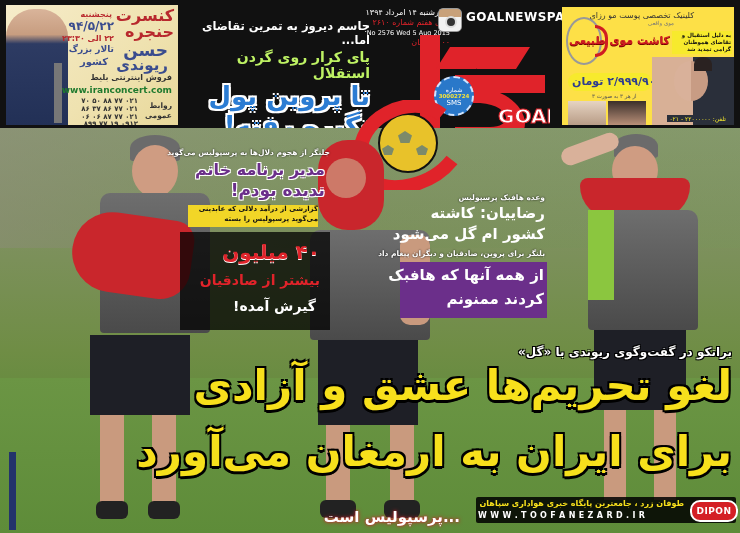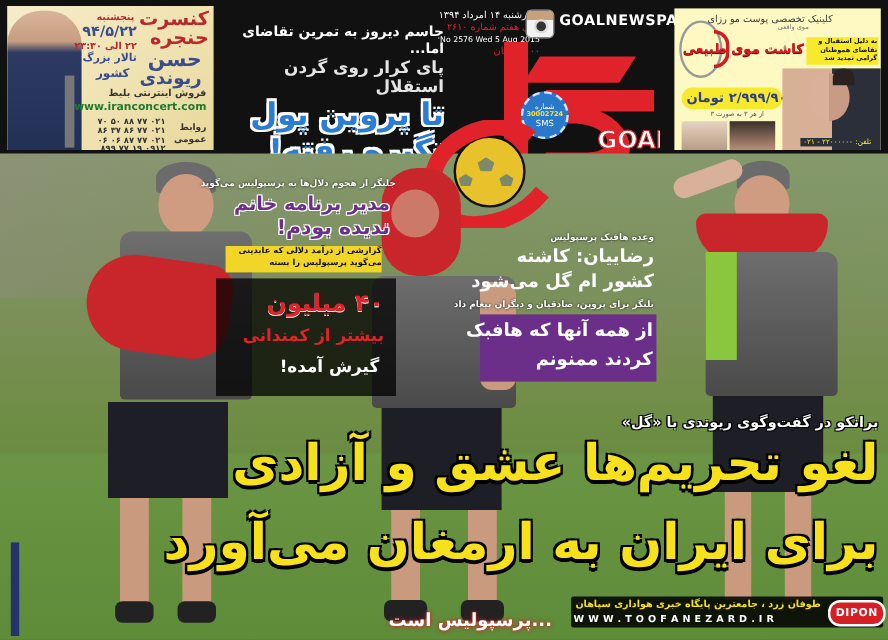--- a/index.html
+++ b/index.html
@@ -2,25 +2,25 @@
 <html><head>
 <meta charset="utf-8">
 <style>
   html,body{margin:0;padding:0;}
   body{width:740px;height:533px;overflow:hidden;position:relative;background:#5f7f3e;font-family:"DejaVu Sans",sans-serif;}
   .top-band{position:absolute;left:0;top:0;width:740px;height:130px;background:#111;}
   .ad-left{position:absolute;left:6px;top:5px;width:172px;height:120px;background:linear-gradient(135deg,#f6ecc9,#efe2b0 60%,#e8d89a);overflow:hidden;}
   .ad-left .singer{position:absolute;left:0;top:4px;width:62px;height:116px;background:linear-gradient(180deg,#d9b49a 0,#c79d80 22%,#2d3b63 30%,#223056 100%);border-radius:28px 28px 0 0;}
   .ad-left .mic{position:absolute;left:48px;top:58px;width:8px;height:60px;background:#777;}
   .ad-left .t{position:absolute;direction:rtl;text-align:right;white-space:nowrap;}
-  .ad-right{position:absolute;left:562px;top:7px;width:172px;height:118px;background:#fef9c3;overflow:hidden;}
+  .ad-right{position:absolute;left:562px;top:7px;width:172px;height:118px;background:#fde047;overflow:hidden;}
   .ad-right .t{position:absolute;direction:rtl;text-align:right;white-space:nowrap;}
   .headlines-top{position:absolute;left:180px;top:5px;width:190px;height:120px;direction:rtl;text-align:right;}
   .headlines-top .s1{color:#fff;font-size:11.5px;font-weight:bold;margin-top:14px;}
-  .headlines-top .s2{color:#e5e5e5;font-size:14px;font-weight:bold;margin-top:2px;}
+  .headlines-top .s2{color:#bef264;font-size:14px;font-weight:bold;margin-top:2px;}
   .headlines-top .big{color:#2b7cd3;font-size:26px;font-weight:bold;line-height:30px;text-shadow:-2px -2px 0 #fff,2px -2px 0 #fff,-2px 2px 0 #fff,2px 2px 0 #fff;}
   .masthead{position:absolute;left:370px;top:0;width:180px;height:130px;}
   .masthead .date{position:absolute;right:100px;top:8px;direction:rtl;text-align:right;font-size:8px;color:#fff;line-height:10px;white-space:nowrap;}
   .masthead .brand{position:absolute;left:96px;top:10px;color:#fff;font-weight:bold;font-size:12px;letter-spacing:0.5px;}
   .logo-red{position:absolute;left:380px;top:35px;width:170px;height:110px;}
   .photo{position:absolute;left:0;top:128px;width:740px;height:405px;background:linear-gradient(180deg,#8a9a72 0,#7f9160 25%,#6f8d45 55%,#5f8a3a 75%,#5a8637 100%);}
   .coach{position:absolute;}
   .coach .head{position:absolute;background:#cf9c82;border-radius:50%;}
   .coach .hair{position:absolute;background:#6b6b6b;border-radius:50% 50% 10% 10%;}
   .coach .shirt{position:absolute;background:linear-gradient(180deg,#6e6e6e,#4a4a4a);border-radius:10px 10px 4px 4px;}
@@ -166,21 +166,21 @@
 </div>
 
 <div class="overlay-headline" style="right:410px;top:148px;font-size:7.5px;color:#fff;text-shadow:0 0 2px #000;">جلنگر از هجوم دلال‌ها به پرسپولیس می‌گوید</div>
 <div class="overlay-headline" style="right:415px;top:160px;font-size:16px;color:#6b2f8a;text-shadow:-1px -1px 0 #fff,1px -1px 0 #fff,-1px 1px 0 #fff,1px 1px 0 #fff;">مدیر برنامه خانم</div>
 <div class="overlay-headline" style="right:415px;top:180px;font-size:17px;color:#6b2f8a;text-shadow:-1px -1px 0 #fff,1px -1px 0 #fff,-1px 1px 0 #fff,1px 1px 0 #fff;">ندیده بودم!</div>
 <div class="box-yellow"></div>
 <div class="overlay-headline" style="right:422px;top:205px;font-size:7px;color:#111;">گزارشی از درآمد دلالی که عابدینی</div>
 <div class="overlay-headline" style="right:422px;top:215px;font-size:7px;color:#111;">می‌گوید پرسپولیس را بسته</div>
 <div class="box-black"></div>
 <div class="overlay-headline" style="right:420px;top:240px;font-size:20px;color:#e0232a;text-shadow:0 1px 0 #fff;">۴۰ میلیون</div>
-<div class="overlay-headline" style="right:420px;top:272px;font-size:14px;color:#e0232a;">بیشتر از کمندانی</div>
+<div class="overlay-headline" style="right:420px;top:272px;font-size:14px;color:#e0232a;">بیشتر از صادقیان</div>
 <div class="overlay-headline" style="right:424px;top:298px;font-size:14px;color:#fff;">گیرش آمده!</div>
 
 <div class="overlay-headline" style="right:195px;top:193px;font-size:7.5px;color:#fff;text-shadow:0 0 2px #000;">وعده هافبک پرسپولیس</div>
 <div class="overlay-headline" style="right:195px;top:204px;font-size:15px;color:#fff;">رضاییان: کاشته</div>
 <div class="overlay-headline" style="right:195px;top:225px;font-size:15px;color:#fff;">کشور ام گل می‌شود</div>
 <div class="overlay-headline" style="right:195px;top:249px;font-size:7.5px;color:#fff;text-shadow:0 0 2px #000;">بلنگر برای پروین، صادقیان و دیگران پیغام داد</div>
 <div class="box-purple"></div>
 <div class="overlay-headline" style="right:196px;top:266px;font-size:15px;color:#fff;">از همه آنها که هافبک</div>
 <div class="overlay-headline" style="right:196px;top:290px;font-size:15px;color:#fff;">کردند ممنونم</div>
 

